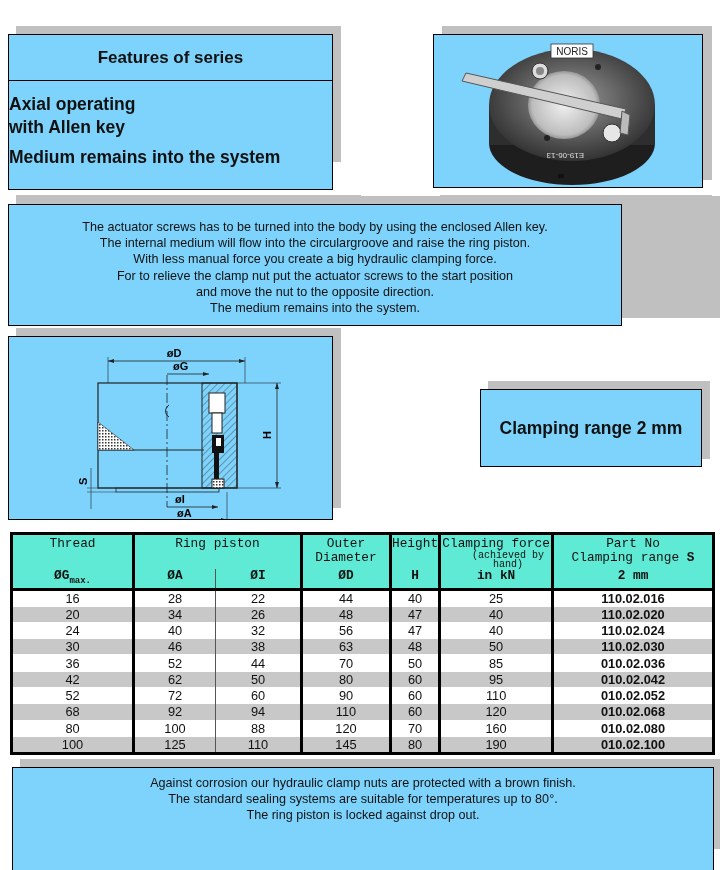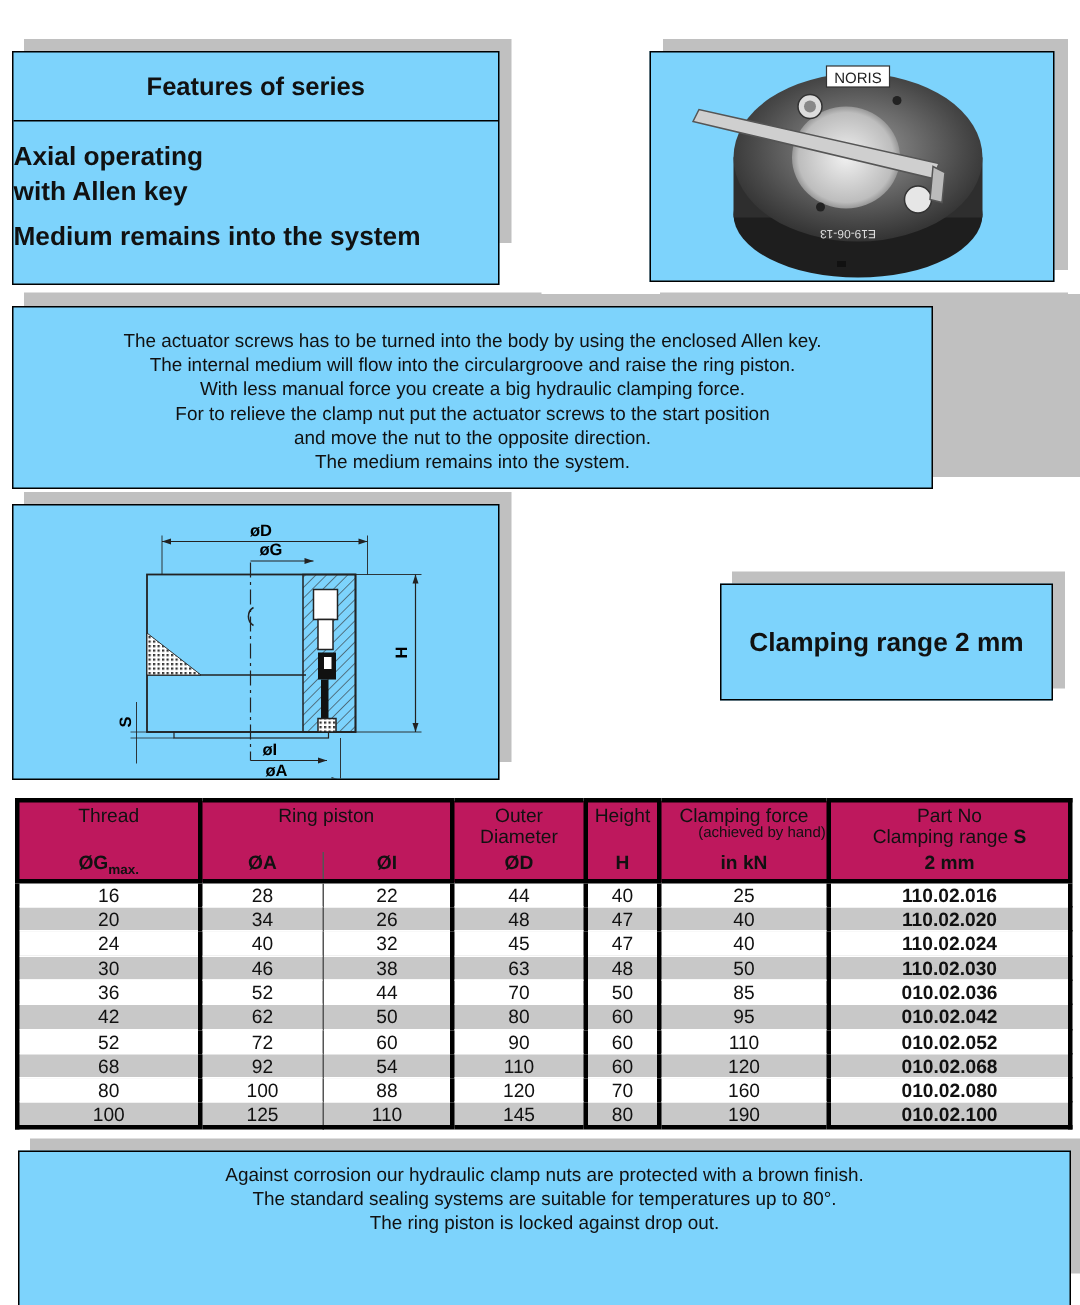--- a/index.html
+++ b/index.html
@@ -24,21 +24,21 @@
   
   #drawing { left: 8px; top: 336px; width: 325px; height: 184px; overflow: hidden; }
 
   
   #clamp { left: 480px; top: 389px; width: 222px; height: 78px; display: flex; align-items: center; justify-content: center; font-weight: bold; font-size: 17.5px; }
 
   
   #tbl-wrap { position: absolute; left: 10px; top: 532px; width: 705px; }
   table { border-collapse: collapse; width: 705px; border: 3px solid #000; font-size: 12.8px; }
   th, td { text-align: center; padding: 0; }
-  thead th { background: #be185d; font-weight: normal; vertical-align: top; line-height: 14px; }
+  thead th { background: #5eead4; font-weight: normal; vertical-align: top; line-height: 14px; font-family: Liberation Mono, monospace; }
   .grp { border-left: 3px solid #000; }
   .sub { border-left: 1px solid #555; }
   tr.h1 th { height: 34px; padding-top: 2px; }
   tr.h2 th { font-weight: bold; height: 14px; border-bottom: 3px solid #000; line-height: 13px; }
   .small { font-size: 10px; line-height: 9px; display: block; margin-left: 24px; }
   tbody td { height: 16.3px; line-height: 15px; border-top: 1px solid #fff; }
   tbody tr:nth-child(even) td { background: #c8c8c8; }
   tbody tr:nth-child(odd) td { background: #ffffff; }
   td.part { font-weight: bold; }
   sub { font-size: 9px; }
@@ -225,21 +225,21 @@
           <td class="sub">26</td>
           <td class="grp">48</td>
           <td class="grp">47</td>
           <td class="grp">40</td>
           <td class="grp part">110.02.020</td>
         </tr>
         <tr>
           <td>24</td>
           <td class="grp">40</td>
           <td class="sub">32</td>
-          <td class="grp">45</td>
+          <td class="grp">56</td>
           <td class="grp">47</td>
           <td class="grp">40</td>
           <td class="grp part">110.02.024</td>
         </tr>
         <tr>
           <td>30</td>
           <td class="grp">46</td>
           <td class="sub">38</td>
           <td class="grp">63</td>
           <td class="grp">48</td>
@@ -269,21 +269,21 @@
           <td class="grp">72</td>
           <td class="sub">60</td>
           <td class="grp">90</td>
           <td class="grp">60</td>
           <td class="grp">110</td>
           <td class="grp part">010.02.052</td>
         </tr>
         <tr>
           <td>68</td>
           <td class="grp">92</td>
-          <td class="sub">54</td>
+          <td class="sub">94</td>
           <td class="grp">110</td>
           <td class="grp">60</td>
           <td class="grp">120</td>
           <td class="grp part">010.02.068</td>
         </tr>
         <tr>
           <td>80</td>
           <td class="grp">100</td>
           <td class="sub">88</td>
           <td class="grp">120</td>

